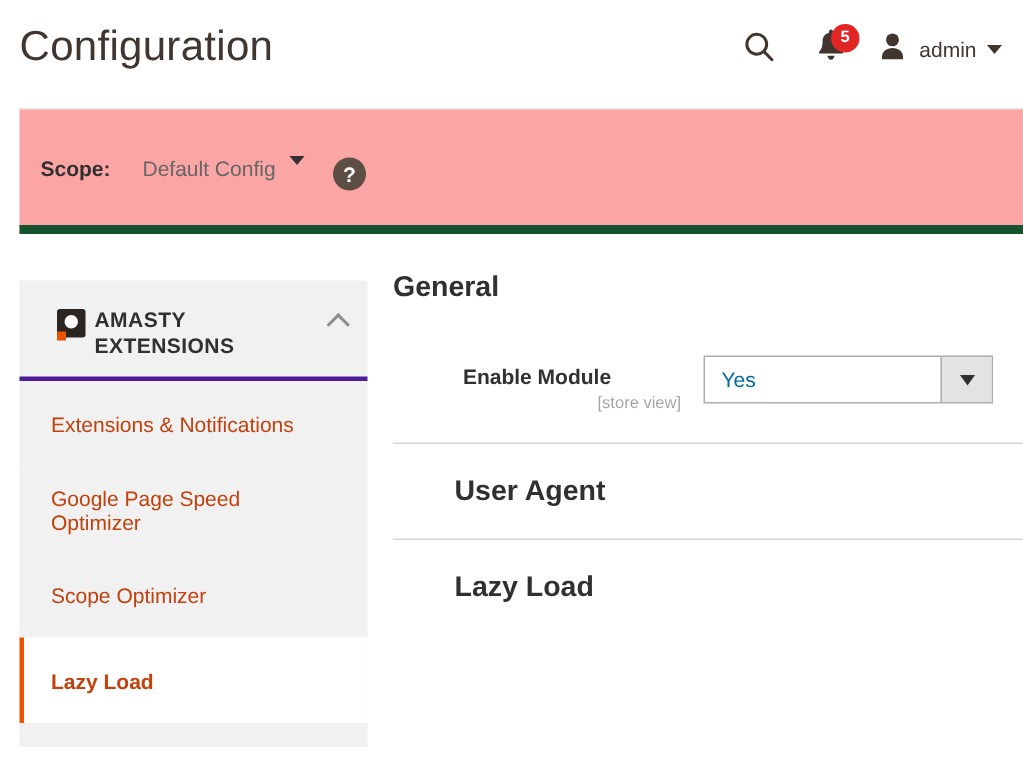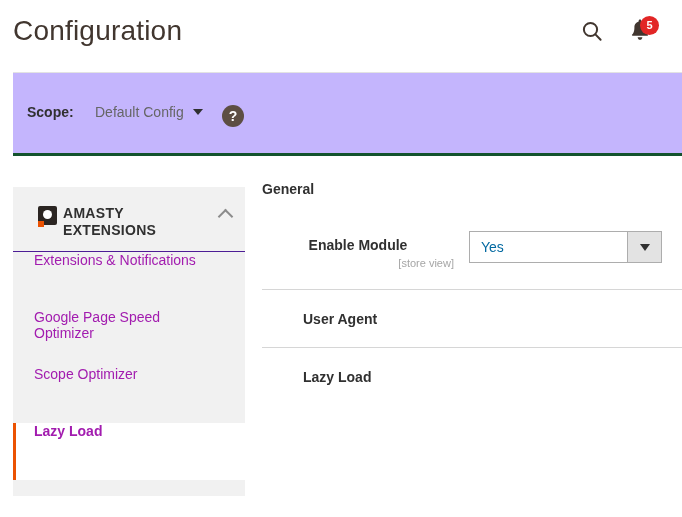--- a/index.html
+++ b/index.html
@@ -77,36 +77,35 @@
     border-left: 5px solid transparent;
     border-right: 5px solid transparent;
     border-top: 6px solid #41362f;
   }
 
   
   .scope-bar {
     position: absolute;
     left: 13px; top: 72px;
     width: 669px; height: 84px;
-    background: #c4b5fd;
+    background: #fca5a5;
     border-top: 1px solid #e3e3e3;
-    border-bottom: 3px solid #14532d;
+    border-bottom: 6px solid #14532d;
   }
   .scope-label {
     position: absolute;
     left: 14px; top: 31px;
     font-size: 14px;
     font-weight: bold;
     color: #303030;
   }
   .scope-select {
     position: absolute;
     left: 82px; top: 31px;
     display: flex;
-    align-items: center;
     gap: 9px;
     cursor: pointer;
   }
   .scope-select-value {
     font-size: 14px;
     color: #666666;
   }
   .scope-caret {
     width: 0; height: 0;
     border-left: 5px solid transparent;
@@ -143,21 +142,21 @@
   .sidebar {
     position: absolute;
     left: 13px; top: 187px;
     width: 232px;
   }
   .sidebar-section-header {
     position: relative;
     width: 232px;
     min-height: 56px;
     background: #f1f1f1;
-    border-bottom: 1px solid #4c1d95;
+    border-bottom: 3px solid #4c1d95;
     cursor: pointer;
     padding: 12px 34px 12px 14px;
   }
   .amasty-logo {
     position: absolute;
     left: 25px; top: 19px;
     width: 19px; height: 19px;
     background: #2b2522;
     border-radius: 2px;
   }
@@ -191,25 +190,25 @@
     width: 11px; height: 11px;
     border-left: 2px solid #8c8c8c;
     border-top: 2px solid #8c8c8c;
     transform: rotate(45deg);
   }
   .sidebar-menu { background: #f1f1f1; }
   .sidebar-item {
     position: relative;
     min-height: 57px;
     display: flex;
-    align-items: flex-start;
+    align-items: center;
     padding-left: 21px;
     padding-right: 29px;
     font-size: 14px;
-    color: #a21caf;
+    color: #c2410c;
     cursor: pointer;
     background: #f1f1f1;
   }
   .sidebar-item.active {
     width: 232px;
     background: #ffffff;
     font-weight: bold;
     border-left: 3px solid #eb5202;
     padding-left: 18px;
     margin-left: 0;
@@ -220,21 +219,21 @@
     background: #f1f1f1;
   }
 
   
   .content {
     position: absolute;
     left: 262px; top: 173px;
     width: 420px;
   }
   .section-heading {
-    font-size: 14px;
+    font-size: 19px;
     font-weight: bold;
     color: #303030;
     padding-top: 8px;
   }
   .section-block-general { padding-bottom: 20px; }
   .field-row {
     display: flex;
     align-items: flex-start;
     margin-top: 34px;
   }
@@ -317,20 +316,30 @@
         <span>
           <svg width="22" height="24" viewBox="0 0 22 24">
             <path d="M11 2.6c-3.3 0-5.6 2.5-5.6 5.8 0 4.3-1.2 6-2.3 7.2-.4.4-.1 1.1.5 1.1h14.8c.6 0 .9-.7.5-1.1-1.1-1.2-2.3-2.9-2.3-7.2 0-3.3-2.3-5.8-5.6-5.8z" fill="#41362f"></path>
             <path d="M11 0.6c.7 0 1.3.5 1.3 1.2v1.3H9.7V1.8c0-.7.6-1.2 1.3-1.2z" fill="#41362f"></path>
             <path d="M8.6 18.2c.2 1.6 1.2 2.6 2.4 2.6s2.2-1 2.4-2.6H8.6z" fill="#41362f"></path>
           </svg>
         </span>
         <span class="notif-badge">5</span>
       </div>
 
+      <div class="user-wrap">
+        <span>
+          <svg width="22" height="22" viewBox="0 0 22 22">
+            <circle cx="11" cy="6.6" r="4.3" fill="#41362f"></circle>
+            <path d="M11 12c-4.1 0-7 2.6-7 5.9v1.6h14v-1.6c0-3.3-2.9-5.9-7-5.9z" fill="#41362f"></path>
+          </svg>
+        </span>
+        <span class="user-name">admin</span>
+        <span class="caret-down"></span>
+      </div>
 
     </div>
   </div>
 
   <div class="scope-bar">
     <span class="scope-label">Scope:</span>
 
     <div class="scope-select">
       <span class="scope-select-value">Default Config</span>
       <span class="scope-caret"></span>

